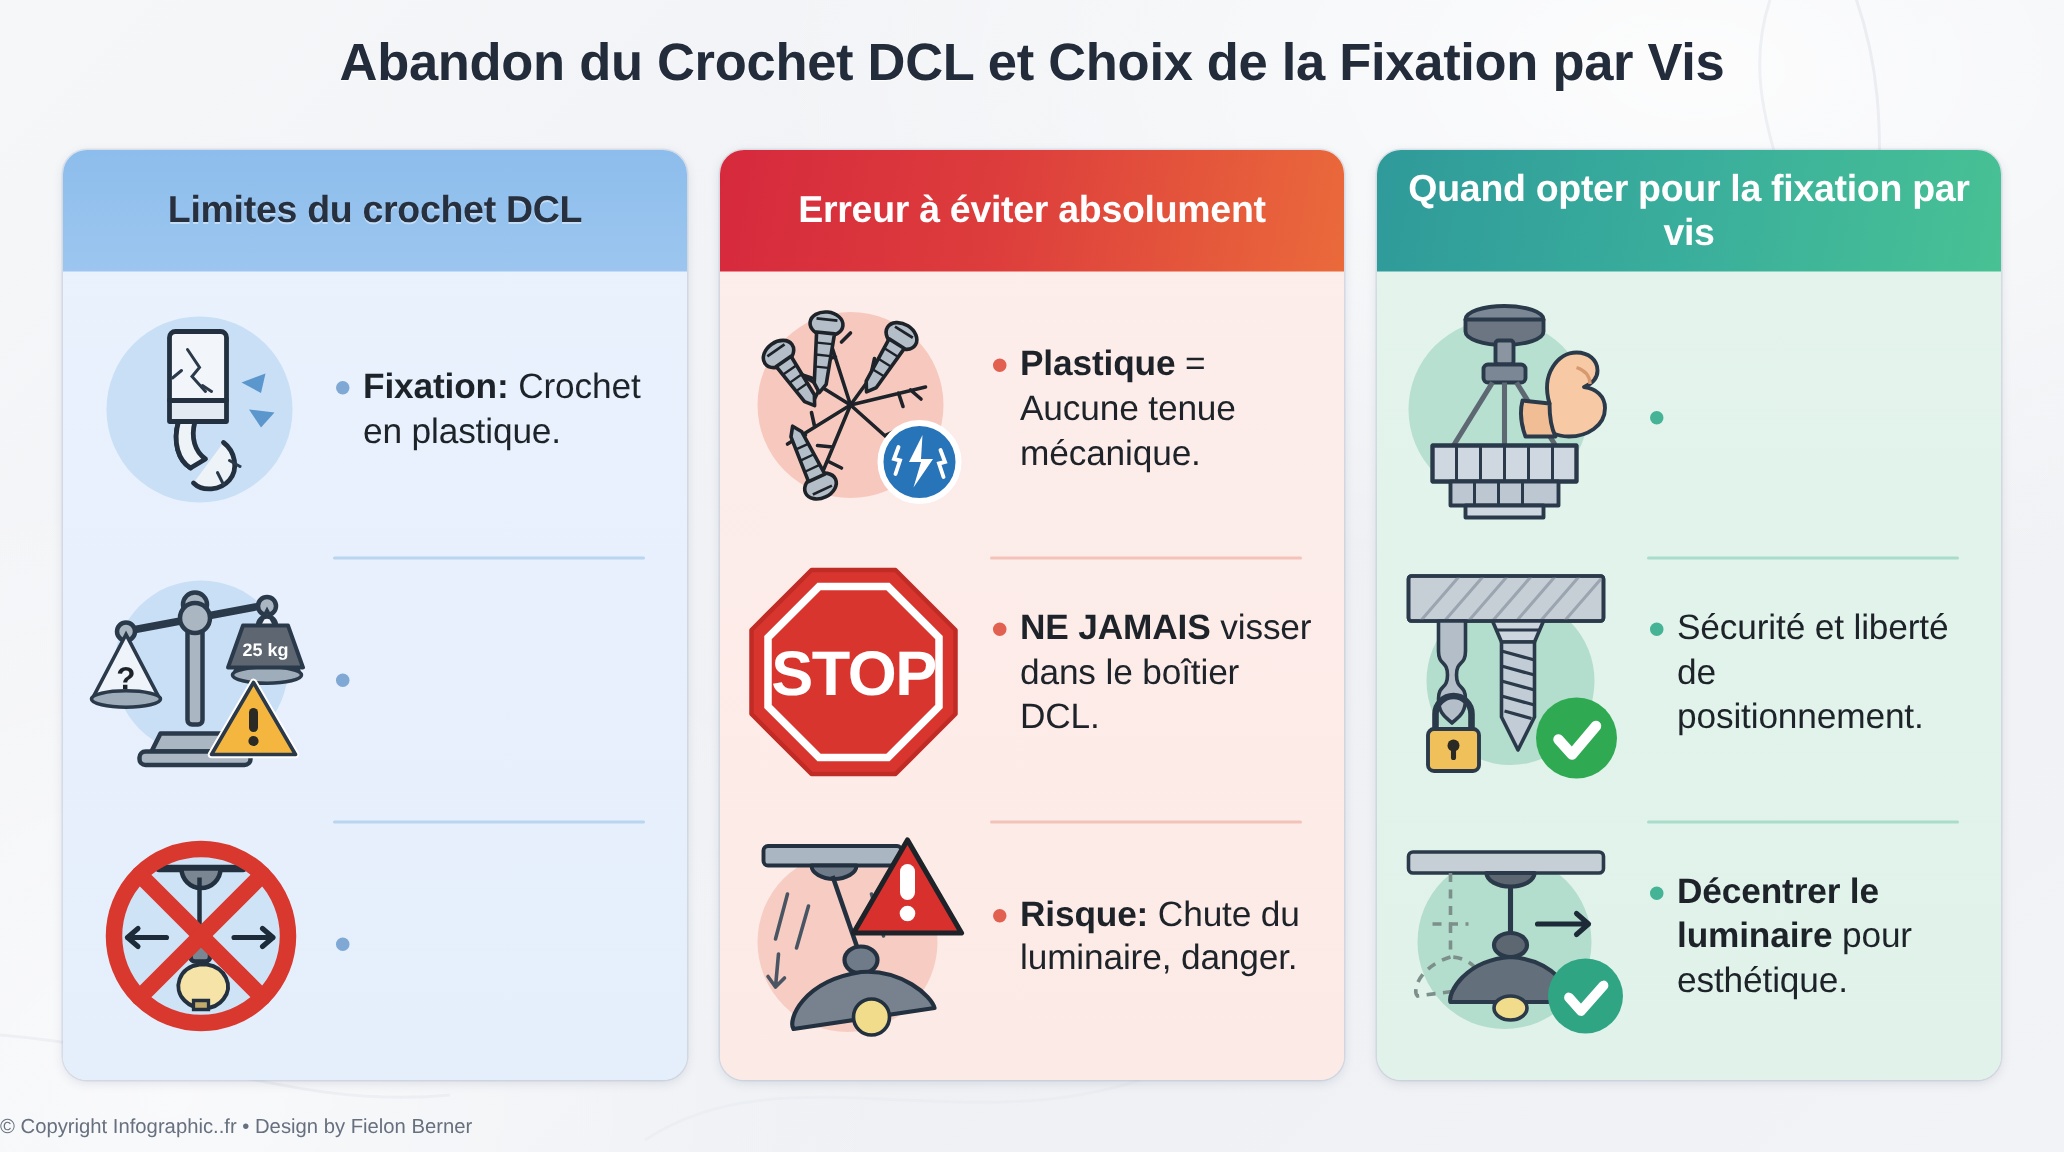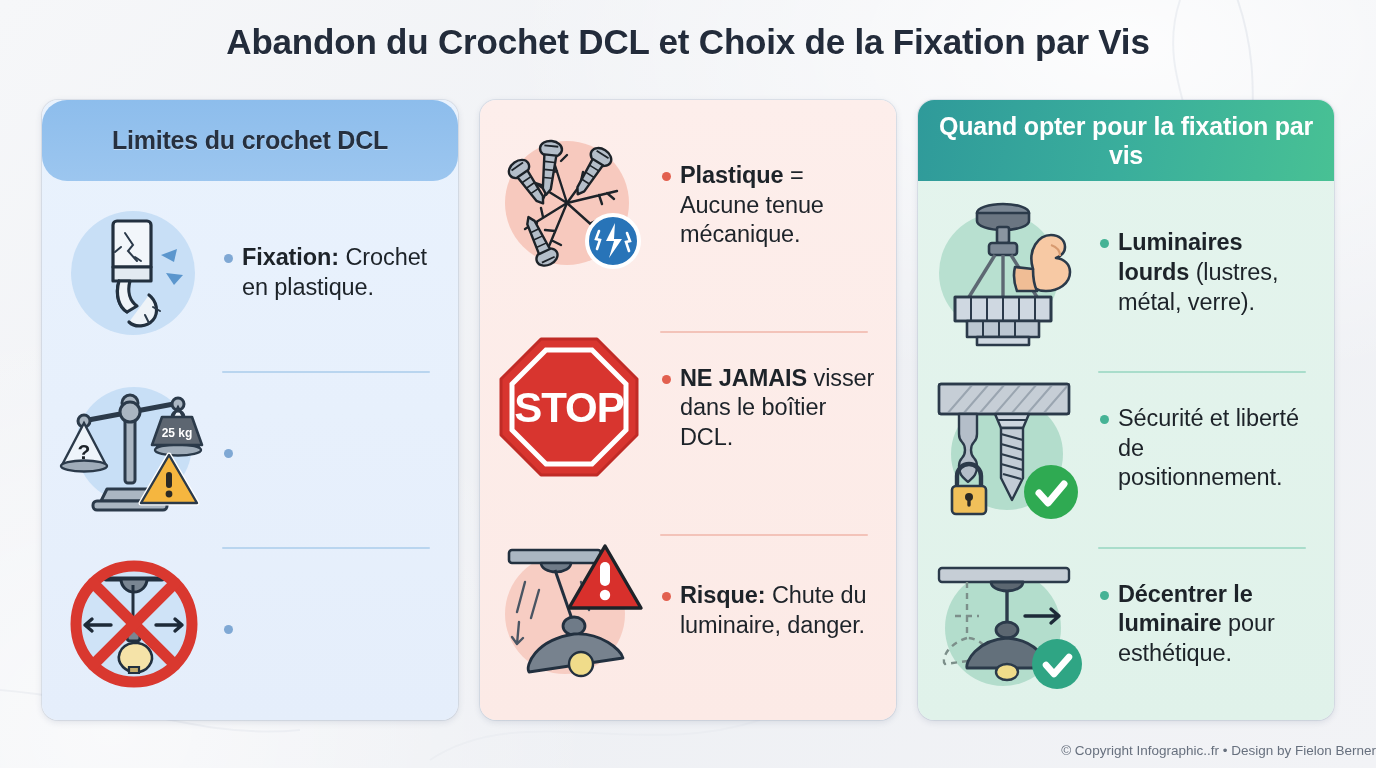--- a/index.html
+++ b/index.html
@@ -67,21 +67,20 @@
     flex-direction: column;
     justify-content: space-around;
   }
 
   
   .card-blue { background: linear-gradient(180deg, #e9f2fd 0%, #e5eefb 100%); }
   .card-blue .card-header {
     background: linear-gradient(180deg, #8dbdec 0%, #9cc6ef 100%);
     color: #26303f;
     text-shadow: 0 1px 0 rgba(255,255,255,0.45);
-    border-radius: 25px;
   }
   .card-red { background: linear-gradient(180deg, #fdeeeb 0%, #fceae6 100%); }
   .card-red .card-header {
     background: linear-gradient(100deg, #d6293d 0%, #dd3d3c 45%, #ea6a3b 100%);
     color: #ffffff;
   }
   .card-teal { background: linear-gradient(180deg, #e4f4ed 0%, #e0f2ea 100%); }
   .card-teal .card-header {
     background: linear-gradient(100deg, #2f9a9a 0%, #3aae9c 50%, #48c194 100%);
     color: #ffffff;
@@ -136,21 +135,21 @@
     font-size: 23.5px;
     line-height: 1.26;
     color: #1d2329;
     letter-spacing: -0.1px;
   }
   .txt b { font-weight: bold; }
 
   .footer {
     position: absolute;
     left: 0; right: 0; bottom: 10px;
-    text-align: right;
+    text-align: left;
     font-size: 13.5px;
     color: #67707e;
   }
 </style>
 </head>
 <body>
 
 <div class="page">
 
   <div class="bg-texture"></div>
@@ -261,20 +260,21 @@
           </div>
           <div class="row-text">
             <span class="bullet"></span>
           </div>
         </div>
 
       </div>
     </section>
 
     <section class="card card-red">
+      <header class="card-header">Erreur à éviter absolument</header>
       <div class="card-body">
 
         <div class="row">
           <div class="row-icon">
             <svg width="158" height="145" viewBox="0 0 158 145">
               <circle cx="72" cy="70" r="62" fill="#f7c9be"></circle>
               <g stroke="#1d2329" stroke-width="2.4" fill="none" stroke-linecap="round">
                 <path d="M72 70 L30 44 M46 52 l-9 -3 M52 58 l-4 8"></path>
                 <path d="M72 70 L56 20 M62 38 l-9 2 M66 28 l6 -6"></path>
                 <path d="M72 70 L104 26 M92 40 l9 -1 M86 48 l2 -9"></path>
@@ -405,21 +405,20 @@
               </g>
               <g transform="translate(112,52)">
                 <path d="M-12 18 c-6 -20 6 -34 18 -34 c8 0 14 5 14 12 c0 6 -4 9 -9 11 c8 1 14 6 14 14 c0 12 -12 19 -24 19 c-9 0 -15 -4 -18 -10 z" fill="#f7c9a4" stroke="#2b3a4a" stroke-width="2.6" stroke-linejoin="round"></path>
                 <path d="M-12 18 c0 10 2 18 4 22 h-20 c-3 -8 -4 -16 -2 -24 z" fill="#f0bd95" stroke="#2b3a4a" stroke-width="2.6" stroke-linejoin="round"></path>
                 <path d="M6 -6 c6 2 9 6 9 11" fill="none" stroke="#d79a70" stroke-width="2.2"></path>
               </g>
             </svg>
           </div>
           <div class="row-text">
             <span class="bullet"></span>
-            <p class="txt"><b>Luminaires lourds</b><span> (lustres, métal, verre).</span></p>
           </div>
         </div>
 
         <div class="row">
           <div class="row-icon">
             <svg width="158" height="148" viewBox="0 0 158 148">
               <circle cx="74" cy="80" r="56" fill="#b3ddcc"></circle>
               <g stroke="#2b3a4a" stroke-width="2.4" stroke-linejoin="round">
                 <rect x="6" y="10" width="130" height="30" rx="2" fill="#c6ced6"></rect>
                 <g stroke="#9aa5b0" stroke-width="2">

